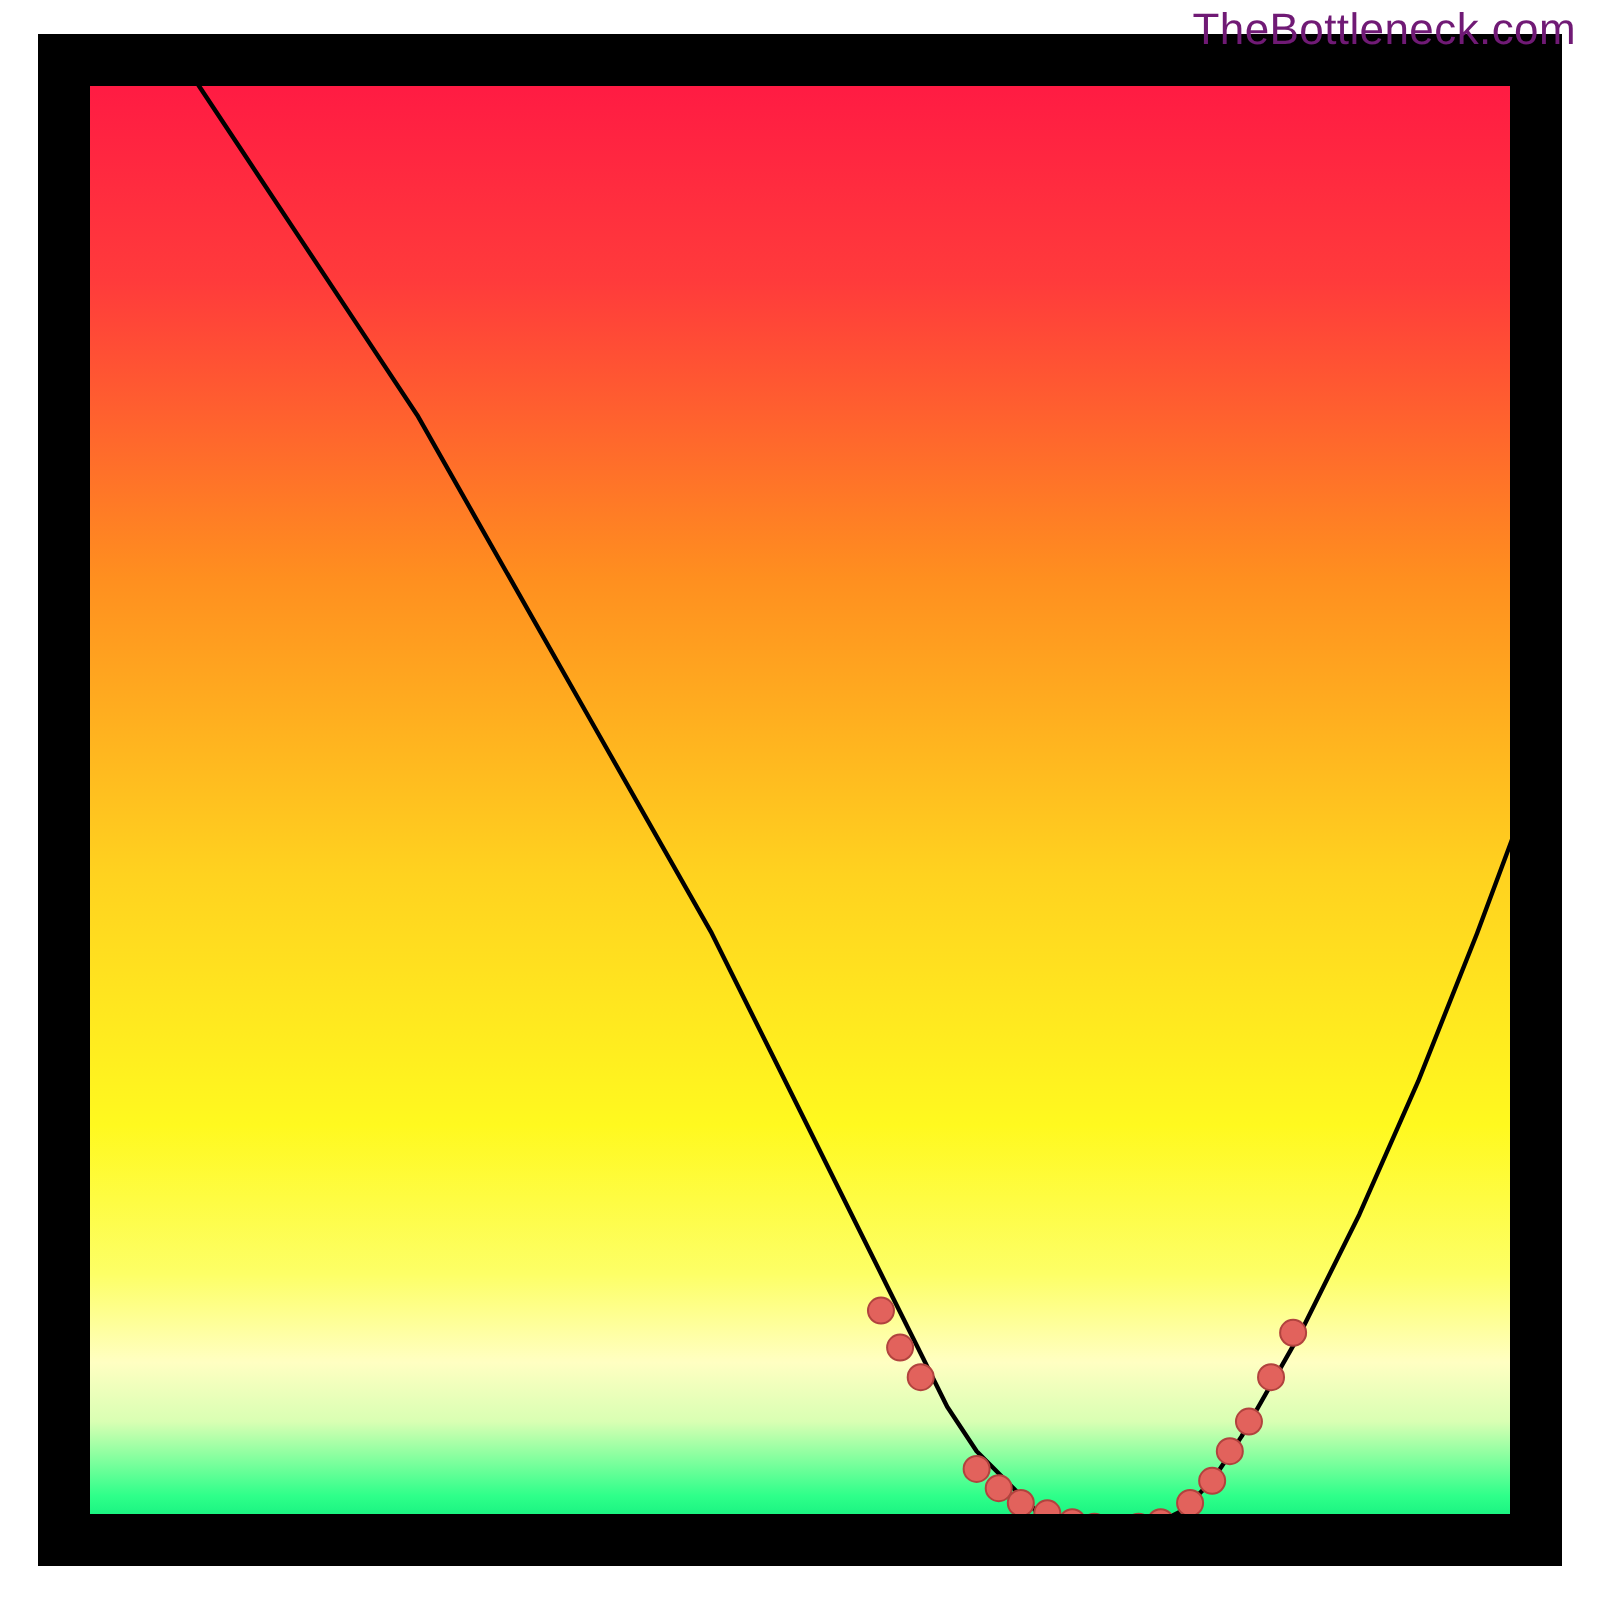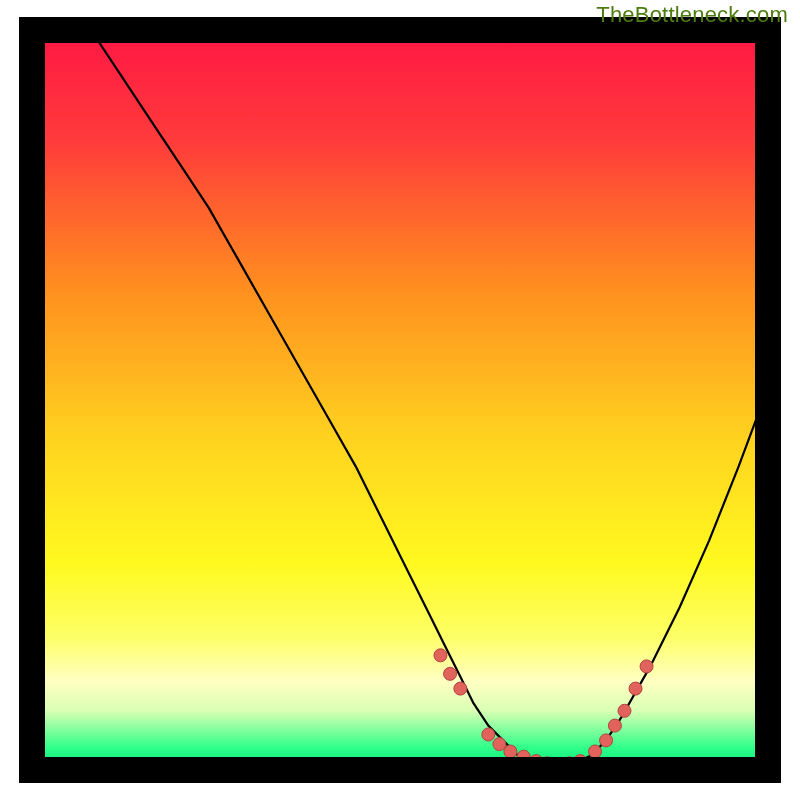--- a/index.html
+++ b/index.html
@@ -18,21 +18,21 @@
     top: 0;
     width: 800px;
     height: 800px;
   }
   .watermark {
     position: absolute;
     top: 2px;
     right: 12px;
     font-size: 22px;
     font-weight: 500;
-    color: #4d7c0f;
+    color: #701a75;
     letter-spacing: 0.2px;
   }
 </style>
 </head>
 <body>
 
 <svg class="canvas" id="svg-canvas" viewBox="0 0 800 800">
     <defs>
       <linearGradient id="bg-grad" x1="0" y1="0" x2="0" y2="1">
         <stop offset="0%" stop-color="#ff1744"></stop>

